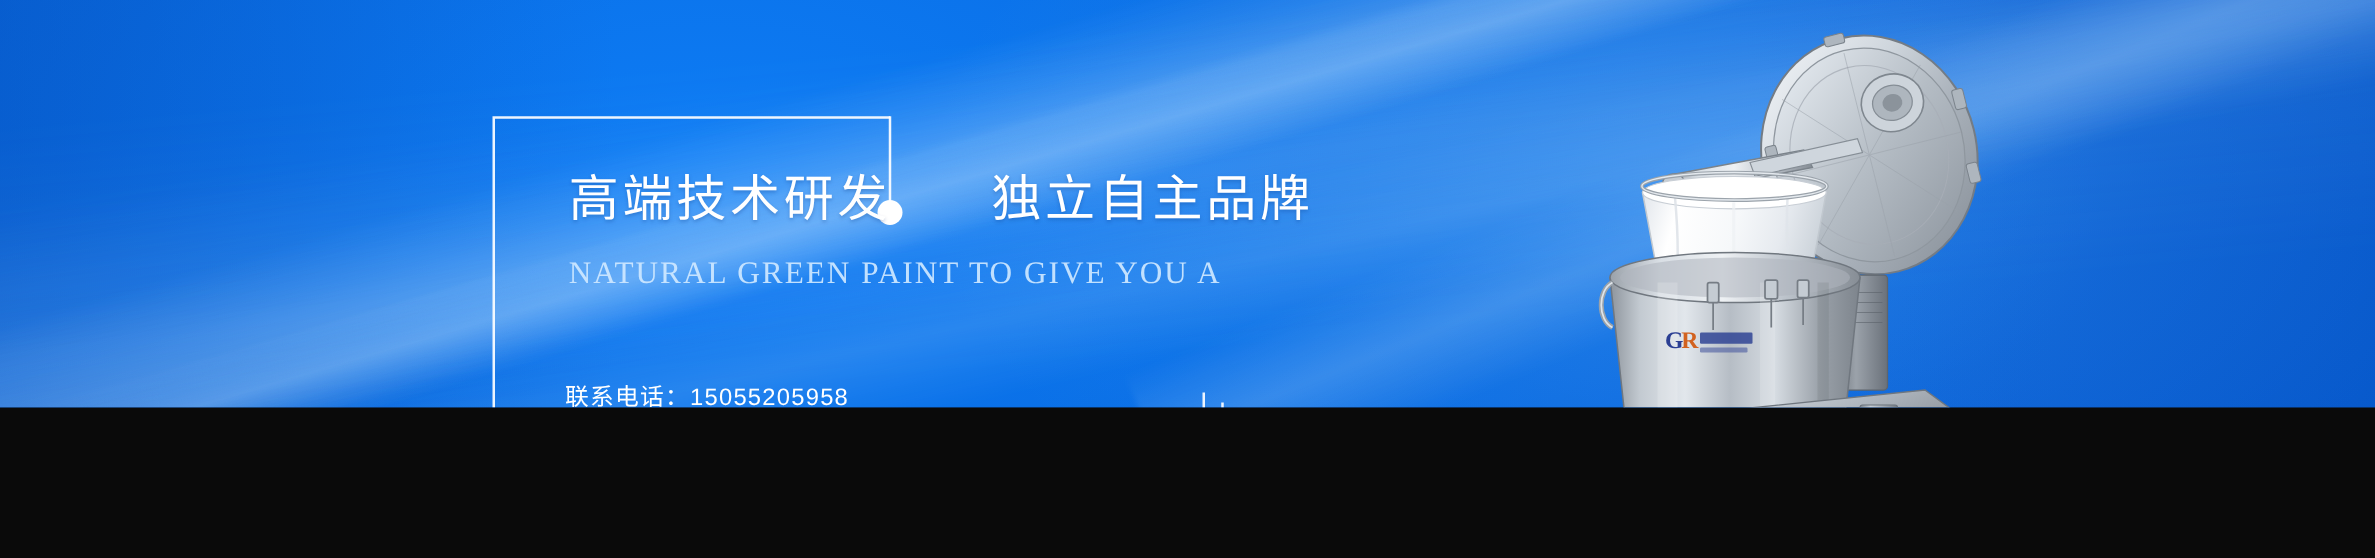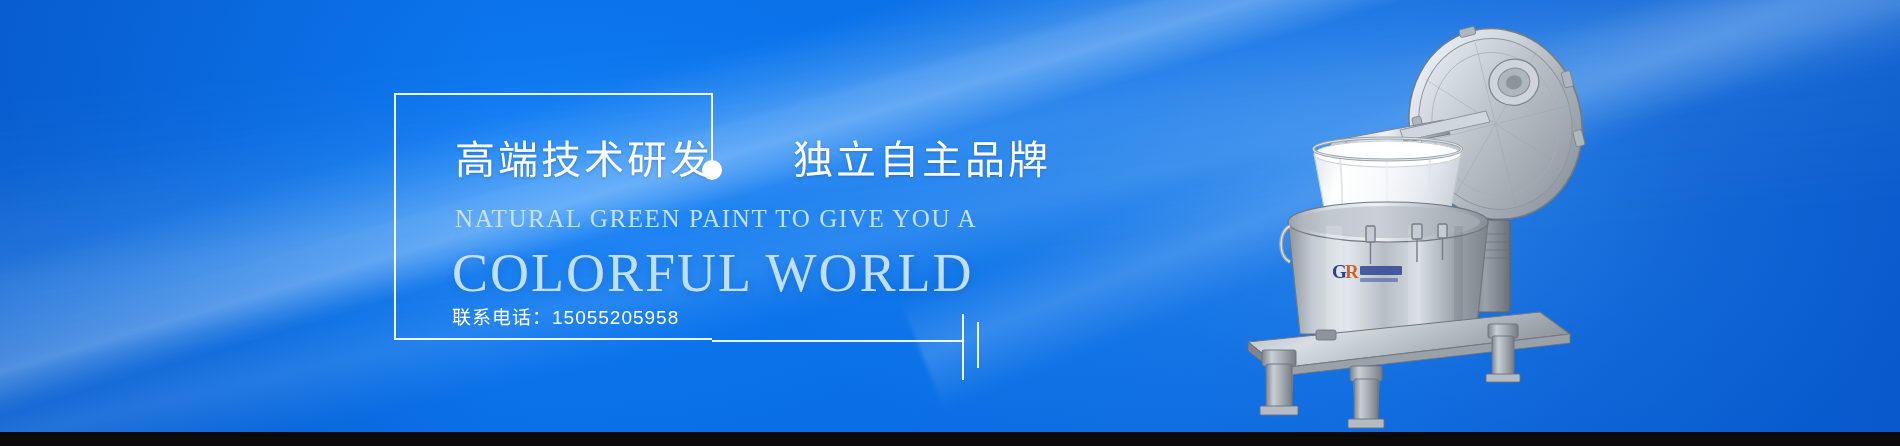--- a/index.html
+++ b/index.html
@@ -6,21 +6,21 @@
   html, body {
     margin: 0;
     padding: 0;
     background: #0a0a0a;
   }
   * { box-sizing: border-box; }
 
   .banner {
     position: relative;
     width: 1900px;
-    height: 432px;
+    height: 326px;
     overflow: hidden;
     font-family: "Liberation Sans", "DejaVu Sans", sans-serif;
     background: #0a6ae2;
   }
 
   
   .bg-base {
     position: absolute;
     inset: 0;
     background:
@@ -252,21 +252,20 @@
   <div class="drop-line"></div>
   <div class="drop-dot"></div>
 
   <div class="headline">
     <span class="hl-1">高端技术研发</span>
     <span class="hl-2">独立自主品牌</span>
   </div>
 
   <div class="subline">NATURAL GREEN PAINT TO GIVE YOU A</div>
 
-  <div class="bigline">COLORFUL WORLD</div>
 
   <div class="phone">联系电话：15055205958</div>
 
   <div class="cap-hline"></div>
   <div class="cap-vline-long"></div>
   <div class="cap-vline-short"></div>
 
   <div class="product">
     <svg viewBox="0 0 430 420" xmlns="http://www.w3.org/2000/svg">
       <defs>

